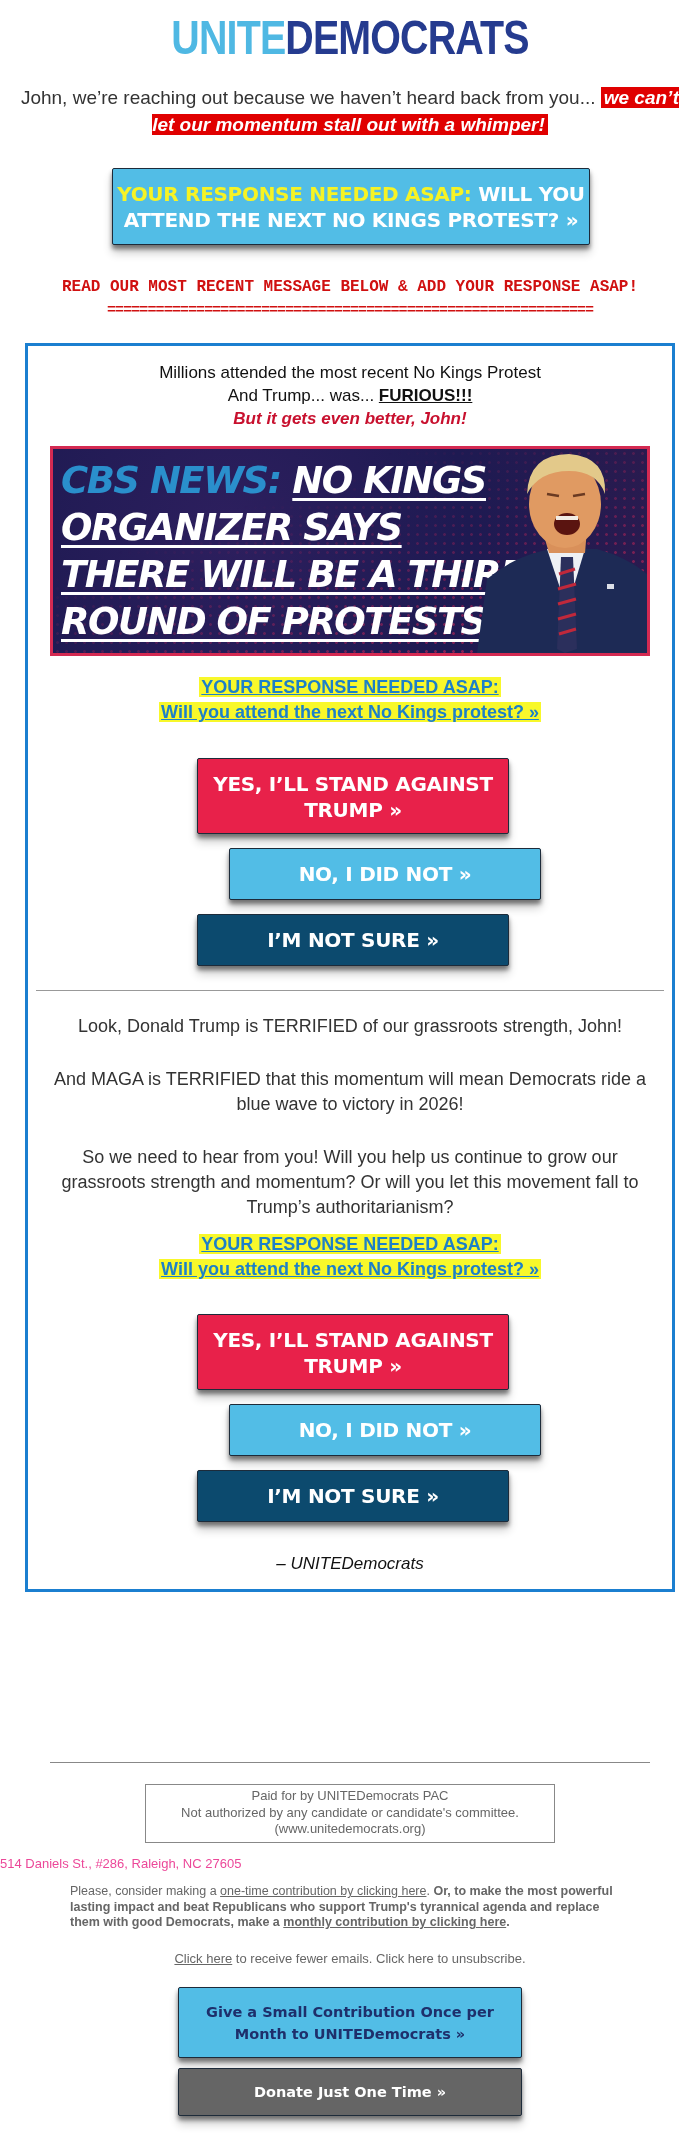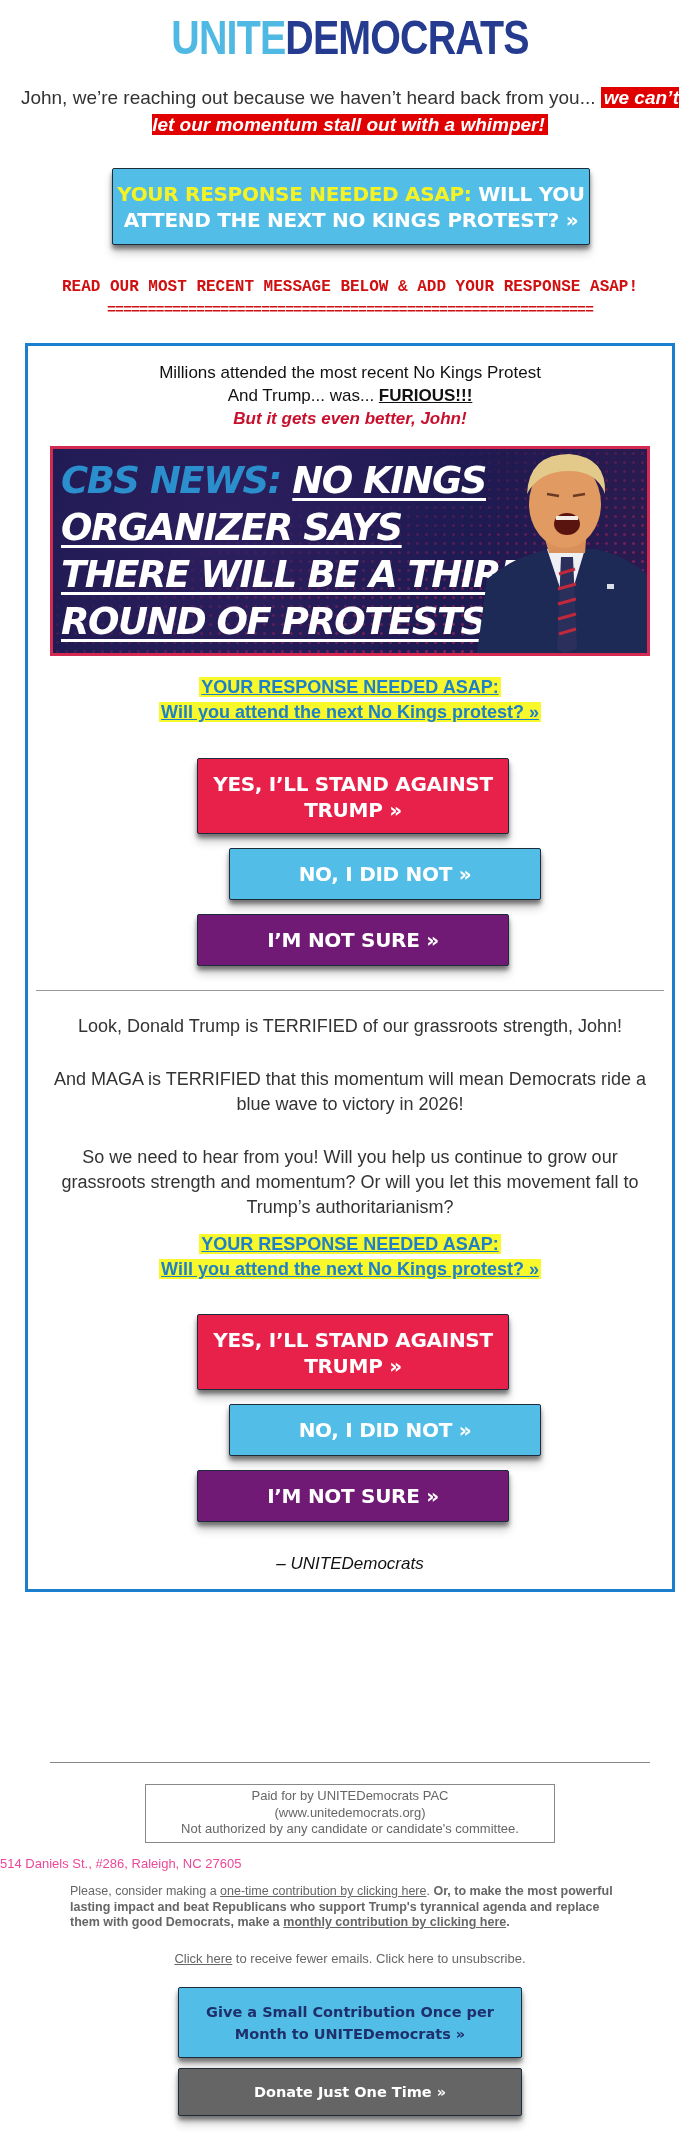--- a/index.html
+++ b/index.html
@@ -30,21 +30,21 @@
   .banner .headline .cbs { color: #2a8fcc; }
   .banner .headline .ul { text-decoration: underline; text-decoration-thickness: 3px; text-underline-offset: 5px; }
   .banner .person { position: absolute; right: 0; top: 0; width: 170px; height: 204px; }
 
   .linkblock { position: absolute; left: 0; width: 644px; text-align: center; font-weight: bold; font-size: 18px; line-height: 25px; }
   .linkblock a { background: #f8f82a; color: #1d80c8; text-decoration: underline; cursor: pointer; padding: 0 2px; }
 
   .vbtn { position: absolute; left: 169px; width: 312px; font-size: 20px; letter-spacing: -0.3px; }
   .vbtn.red { background: #e8214a; height: 76px; line-height: 26px; padding-top: 12px; }
   .vbtn.blue { background: #52bde6; height: 52px; line-height: 50px; margin-left: 32px; }
-  .vbtn.gray { background: #701a75; height: 52px; line-height: 50px; }
+  .vbtn.gray { background: #0c4a6e; height: 52px; line-height: 50px; }
 
   .divider { position: absolute; left: 8px; width: 628px; height: 0; border-top: 1.5px solid #999; }
 
   .para { position: absolute; left: 10px; width: 624px; text-align: center; font-size: 18px; line-height: 25px; color: #333; }
 
   .sig { position: absolute; left: 0; width: 644px; text-align: center; font-size: 17px; font-style: italic; color: #111; }
 
   .f-divider { position: absolute; left: 50px; top: 1762px; width: 600px; border-top: 1.5px solid #888; }
   .disclaimer { position: absolute; left: 145px; top: 1784px; width: 410px; height: 59px; box-sizing: border-box; border: 1px solid #888; text-align: center; font-size: 13px; line-height: 16.5px; color: #666; padding-top: 3px; }
   .address { position: absolute; left: 0; top: 1856px; width: 700px; text-align: left; font-size: 13px; color: #ec4899; }
@@ -145,22 +145,22 @@
   <a class="btn vbtn blue" style="top:1058px;">NO, I DID NOT »</a>
   <a class="btn vbtn gray" style="top:1124px;">I’M NOT SURE »</a>
 
   <div class="sig" style="top:1208px;">– UNITEDemocrats</div>
 </div>
 
 <div class="f-divider"></div>
 
 <div class="disclaimer">
   <div>Paid for by UNITEDemocrats PAC</div>
+  <div>Not authorized by any candidate or candidate's committee.</div>
   <div>(www.unitedemocrats.org)</div>
-  <div>Not authorized by any candidate or candidate's committee.</div>
 </div>
 
 <div class="address">514 Daniels St., #286, Raleigh, NC 27605</div>
 
 <div class="appeal">
   <span>Please, consider making a</span>
   <a>one-time contribution by clicking here</a>.
   <b>Or, to make the most powerful lasting impact and beat Republicans who support Trump's tyrannical agenda and replace them with good Democrats, make a</b>
   <b><a>monthly contribution by clicking here</a>.</b>
 </div>

